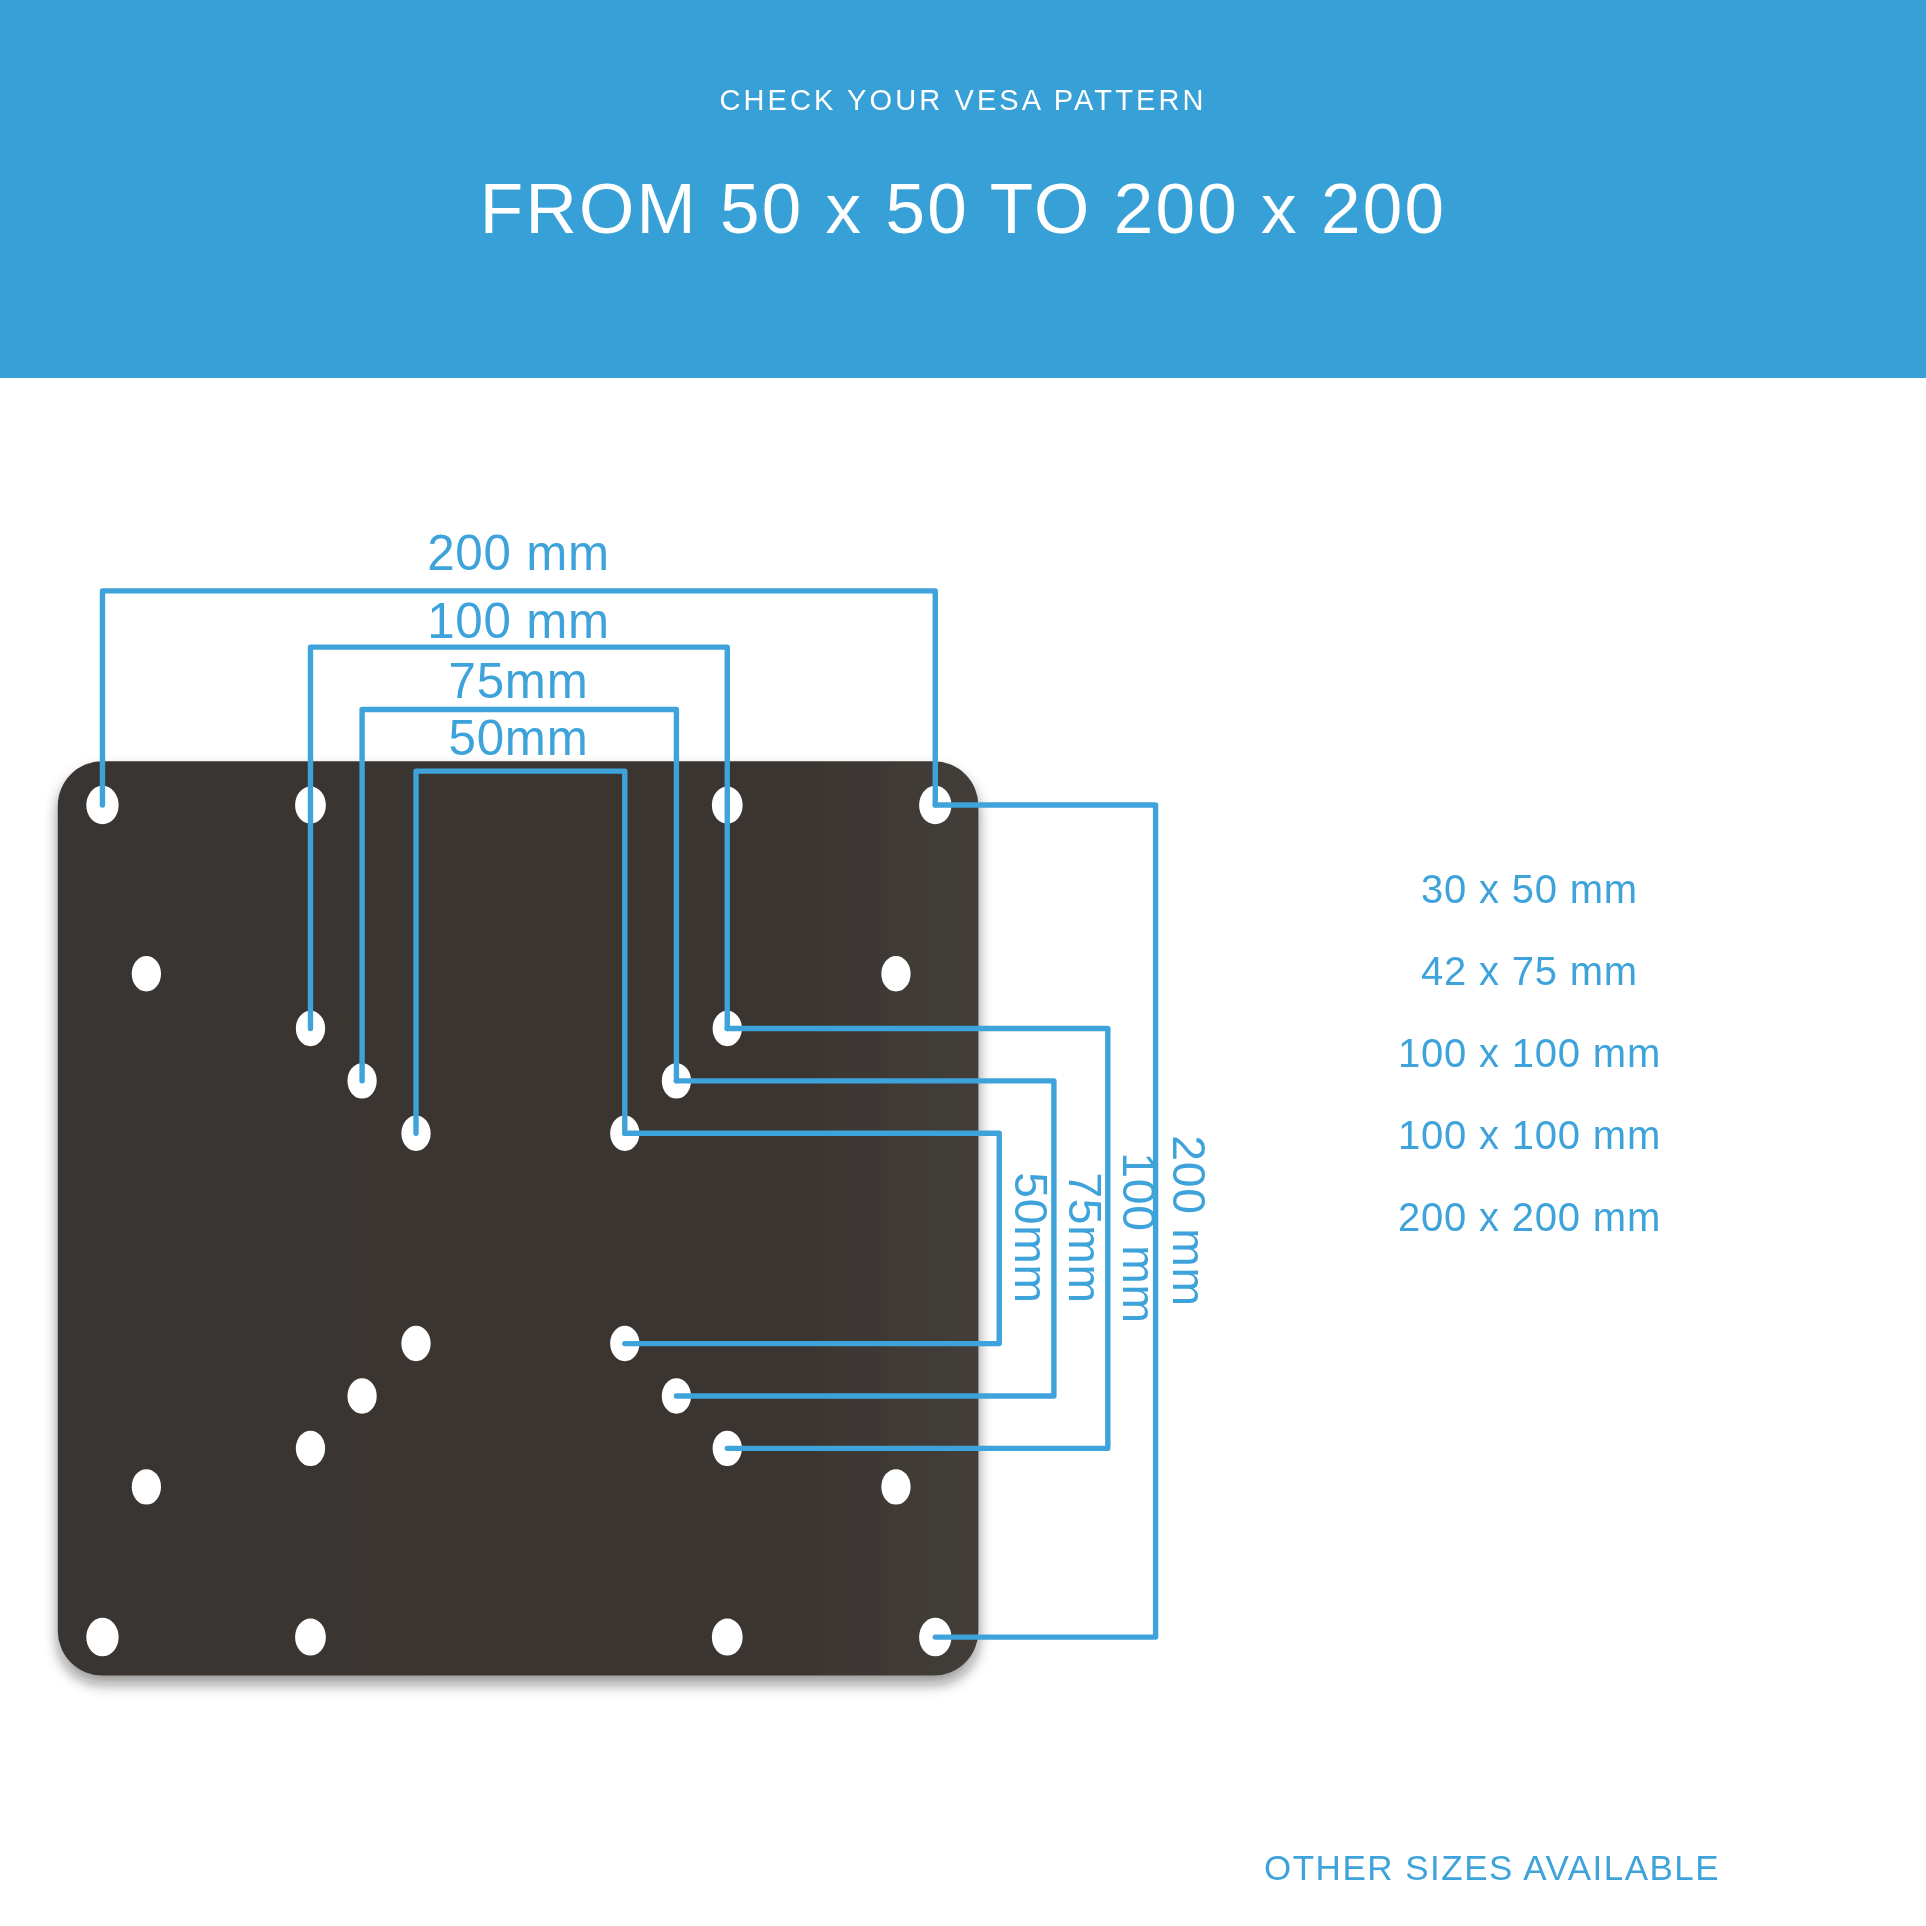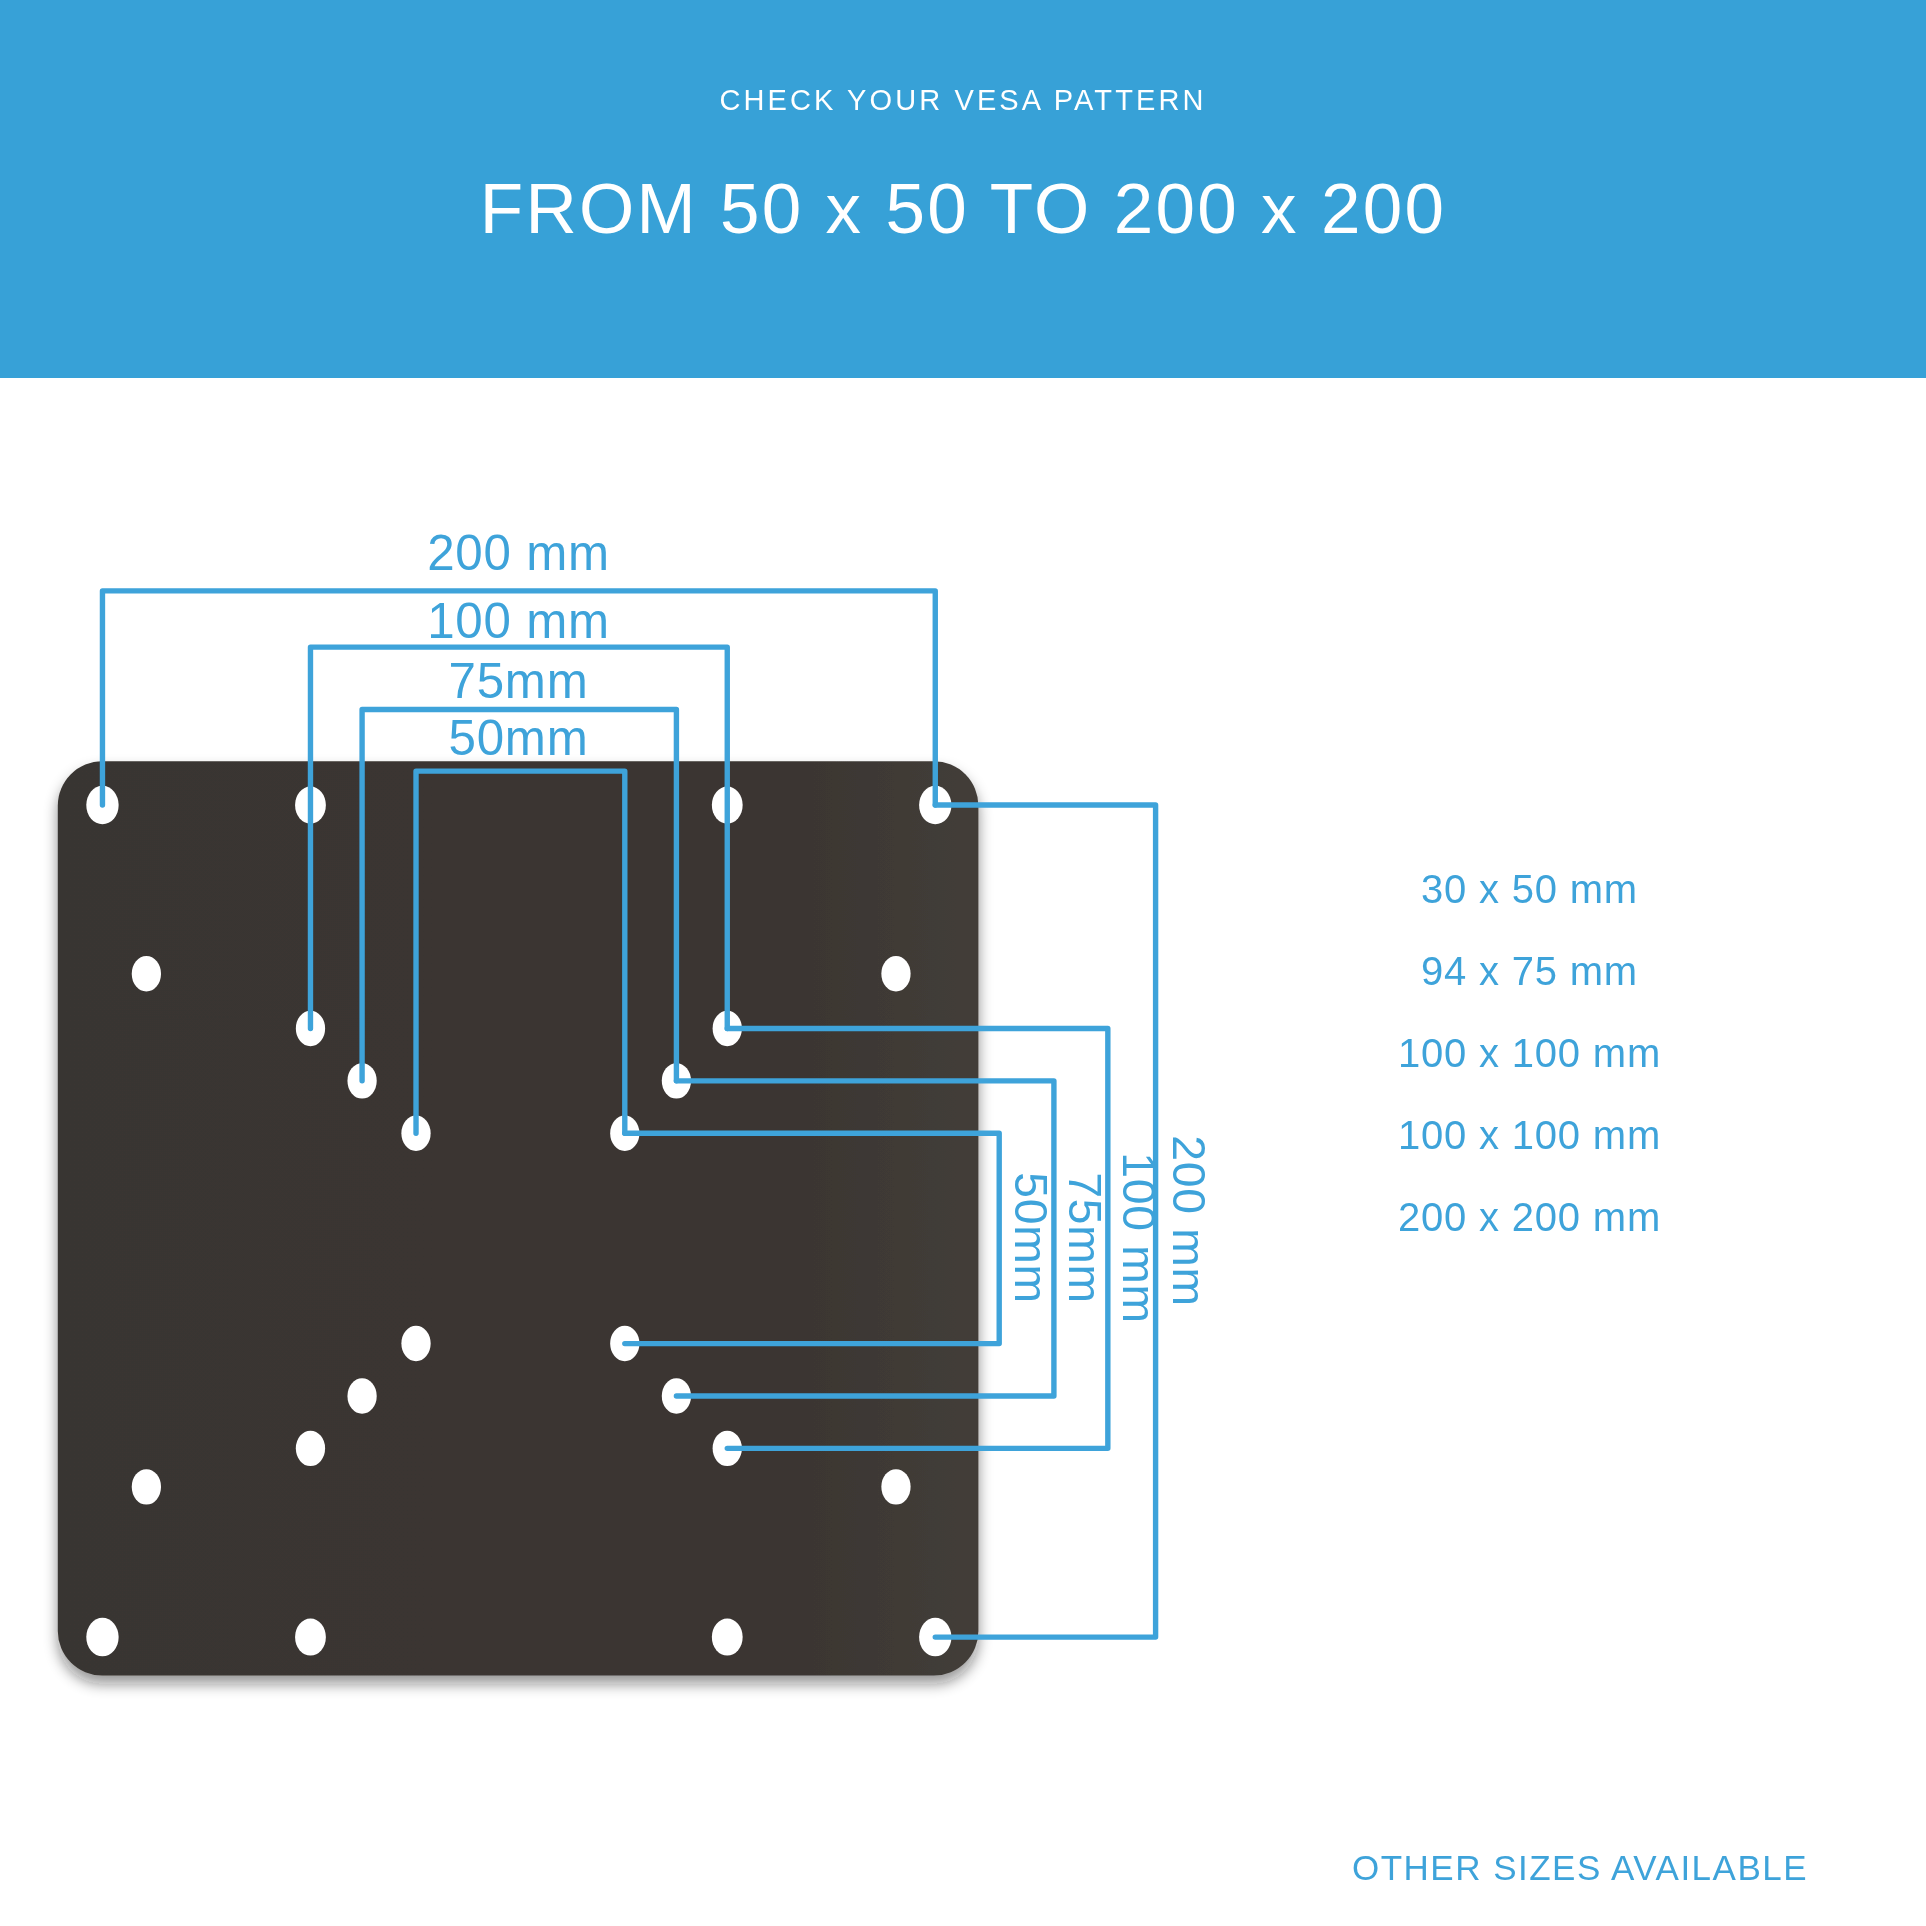--- a/index.html
+++ b/index.html
@@ -22,21 +22,21 @@
              font-size:60px;letter-spacing:1px;}
   .callout{stroke:#3ea3da;stroke-width:7;fill:none;stroke-linecap:round;stroke-linejoin:round;}
 
   
   .vesa-heading{position:absolute;left:1179px;top:586px;width:701px;text-align:center;
                 color:#3ea3da;font-size:71px;line-height:114px;letter-spacing:2.3px;}
   .pattern-list{position:absolute;left:1179px;top:848px;width:701px;text-align:center;
                 color:#3ea3da;font-size:40px;line-height:82px;letter-spacing:0.8px;}
 
   
-  .footer-note{position:absolute;left:1264px;top:1848px;width:632px;text-align:center;
+  .footer-note{position:absolute;left:1264px;top:1848px;width:632px;text-align:left;
                color:#3ea3da;font-size:35px;letter-spacing:1.5px;line-height:40px;}
 </style>
 </head>
 <body>
 
 <div id="canvas">
 
   <div class="banner">
     <div class="eyebrow">CHECK YOUR VESA PATTERN</div>
     <div class="title">
@@ -120,21 +120,21 @@
       <text class="dim-label-v" x="1317" y="1607" transform="rotate(90 1317 1607)">50mm</text>
       <text class="dim-label-v" x="1388" y="1607" transform="rotate(90 1388 1607)">75mm</text>
       <text class="dim-label-v" x="1458" y="1607" transform="rotate(90 1458 1607)">100 mm</text>
       <text class="dim-label-v" x="1522" y="1585" transform="rotate(90 1522 1585)">200 mm</text>
     </g>
   </svg>
 
 
   <div class="pattern-list">
     <div>30 x 50 mm</div>
-    <div>94 x 75 mm</div>
+    <div>42 x 75 mm</div>
     <div>100 x 100 mm</div>
     <div>100 x 100 mm</div>
     <div>200 x 200 mm</div>
   </div>
 
   <div class="footer-note">OTHER SIZES AVAILABLE</div>
 
 </div>
 
 

